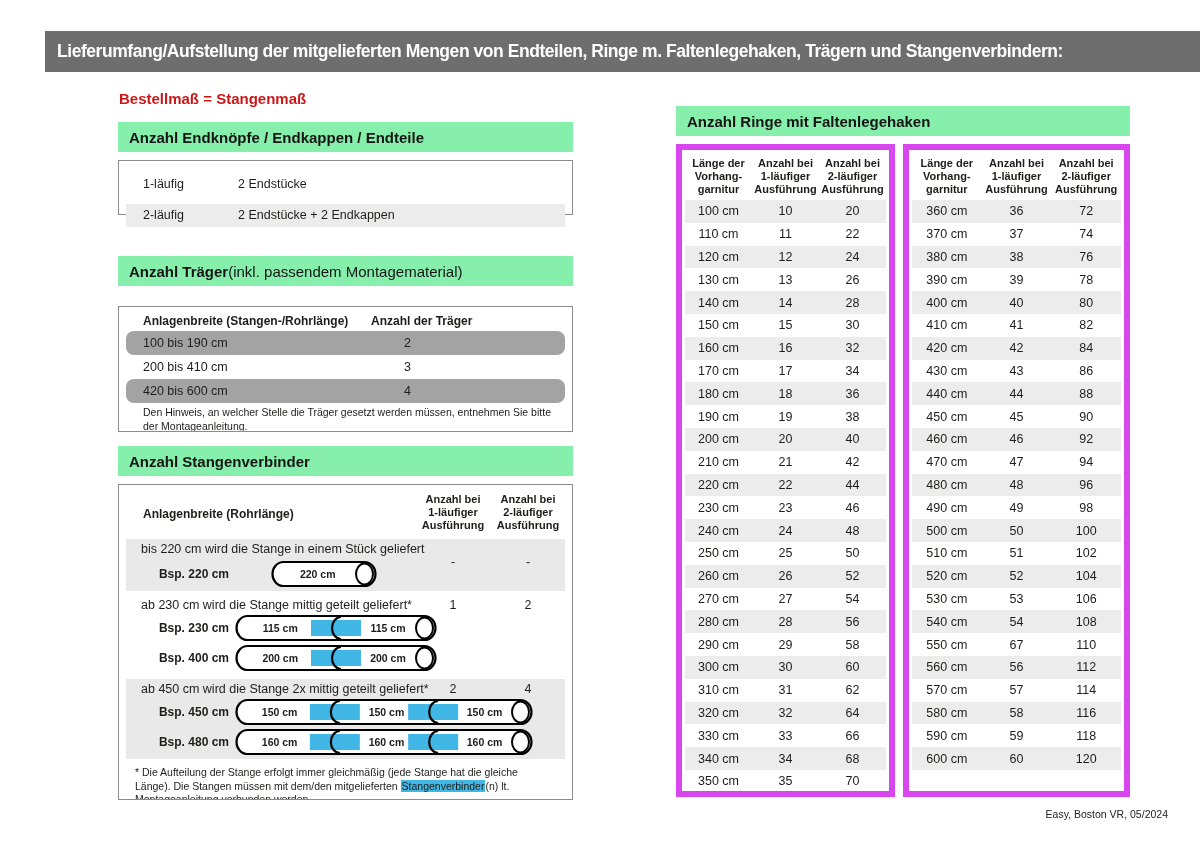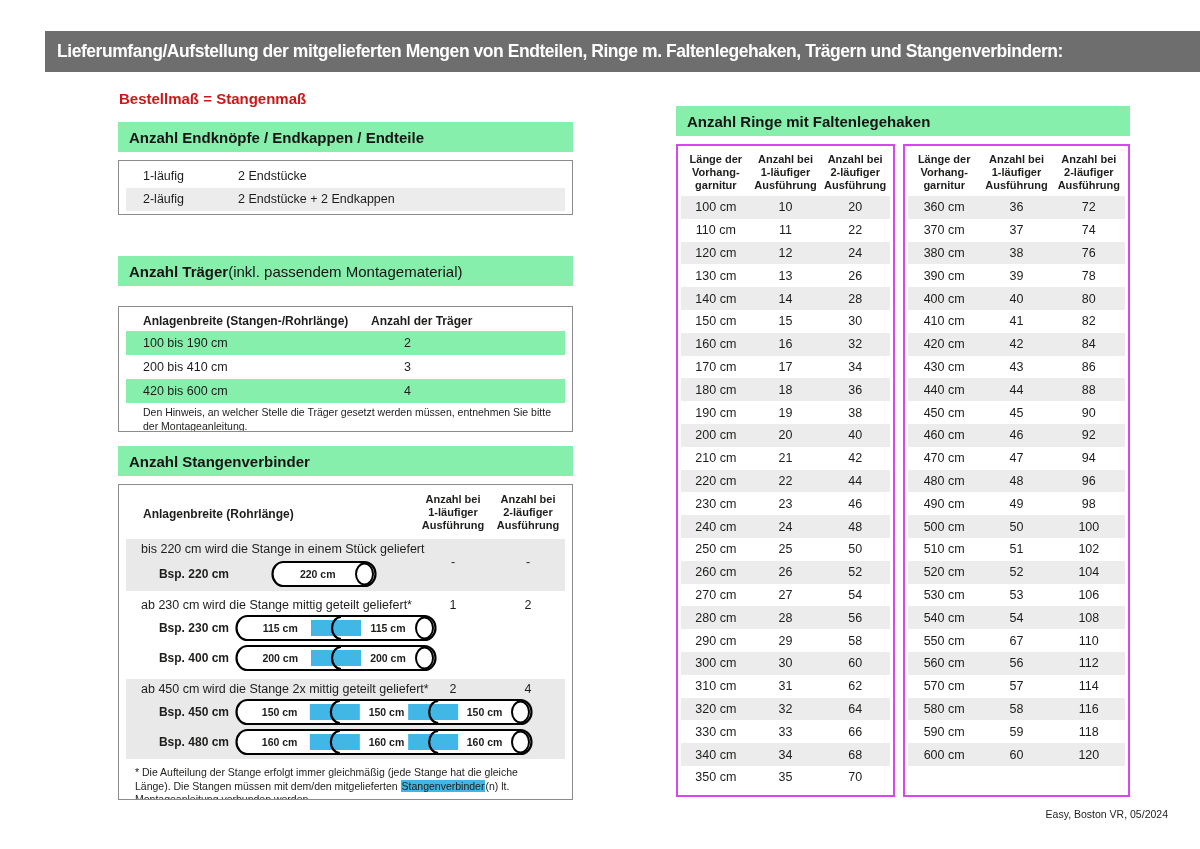--- a/index.html
+++ b/index.html
@@ -22,30 +22,30 @@
   #bar-traeger  { top:256px; }
   #bar-verbinder{ top:446px; }
   #bar-ringe    { left:676px; top:106px; width:454px; }
 
   
   .box { position:absolute; left:118px; width:455px; background:#fff;
          border:1px solid #8c8c8c; box-sizing:border-box; }
 
   
   #box-endteile { top:160px; height:55px; padding-top:4px; }
-  .simple-row { height:23px; line-height:23px; margin:0 7px; font-size:12.5px; display:flex; }
+  .simple-row { height:23px; line-height:23px; margin:8px 7px; font-size:12.5px; display:flex; }
   .simple-row.shade { background:#ececec; }
   .simple-row .c1 { width:95px; padding-left:17px; box-sizing:content-box; }
 
   
   #box-traeger { top:306px; height:126px; overflow:hidden; }
   .tr-head { display:flex; margin:4px 7px 0; height:20px; line-height:20px; font-weight:bold; font-size:12px; }
   .tr-head .c1 { width:245px; padding-left:17px; box-sizing:border-box; }
   .tr-row { display:flex; margin:0 7px; height:24px; line-height:24px; font-size:12.5px; }
-  .tr-row.shade { background:#86efac; }
+  .tr-row.shade { background:#a3a3a3;border-radius:8px; }
   .tr-row .c1 { width:245px; padding-left:17px; box-sizing:border-box; }
   .tr-row .c2 { padding-left:33px; }
   .tr-note { margin:3px 10px 0 24px; font-size:10.5px; line-height:13.5px; }
 
   
   #box-verbinder { top:484px; height:316px; overflow:hidden; }
   .vb-head { position:relative; height:54px; }
   .vb-c1 { position:absolute; left:24px; top:22px; font-weight:bold; font-size:12px; }
   .vb-col { position:absolute; top:8px; width:80px; text-align:center; font-weight:bold;
             font-size:11px; line-height:13px; white-space:pre-line; }
@@ -60,21 +60,21 @@
   .vb-v1 { left:287px; } .vb-v2 { left:362px; }
   .vb-row.first .vb-val { top:16px; }
   .vb-ex { position:absolute; left:0; display:flex; align-items:center; height:30px; }
   .vb-ex .ex-label { width:103px; text-align:right; font-weight:bold; font-size:12px; }
   .vb-ex svg { margin-left:6px; display:block; }
   .ex-a { top:20px;gap:36px; } .ex-b { top:18px; } .ex-c { top:48px; }
   .vb-foot { margin:7px 16px 0 16px; font-size:10.5px; line-height:13.5px; }
   .hl { background:#41b7e6; padding:0 1px; }
 
   
-  .ring-box { position:absolute; top:144px; background:#fff; border:2px solid #d946ef; box-sizing:border-box; height:653px; }
+  .ring-box { position:absolute; top:144px; background:#fff; border:6px solid #d946ef; box-sizing:border-box; height:653px; }
   #ring-box-1 { left:676px; width:219px; }
   #ring-box-2 { left:903px; width:227px; }
   .ring-head { display:flex; margin:7px 3px 4px; }
   .ring-head .hcell { flex:1; text-align:center; font-weight:bold; font-size:11px;
                       line-height:13px; white-space:pre-line; }
   .t-row { display:flex; margin:0 3px; height:22.8px; align-items:center; font-size:12.5px; }
   .t-row.shade { background:#ececec; }
   .t-cell { flex:1; text-align:center; }
 
   .page-footer { position:absolute; right:32px; top:808px; font-size:10.5px; color:#222; }

